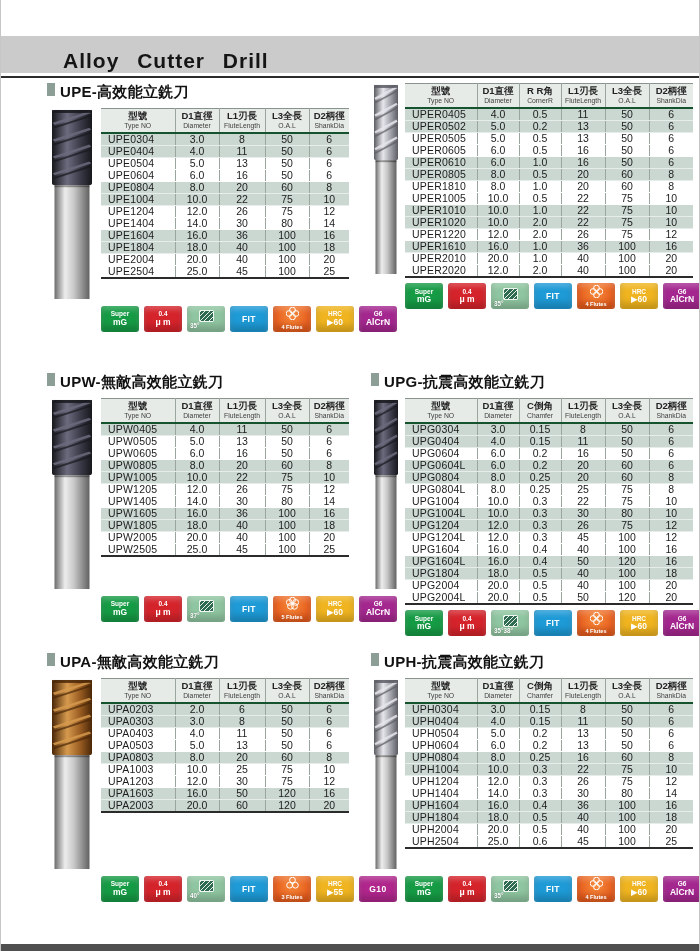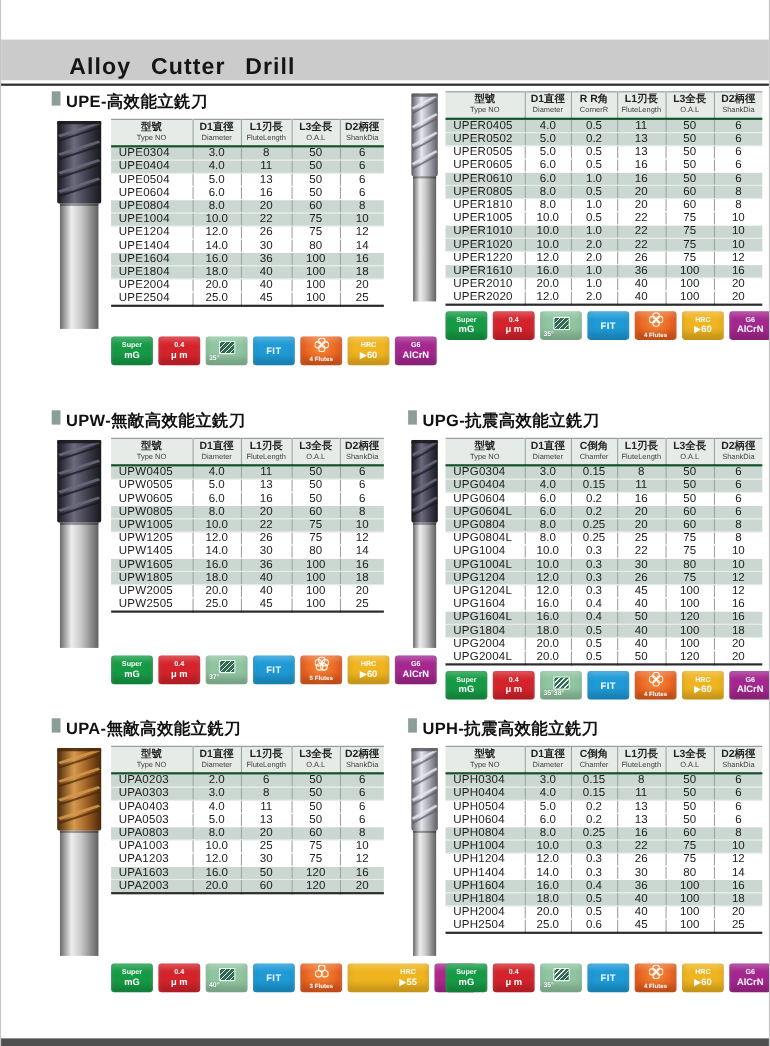--- a/index.html
+++ b/index.html
@@ -1056,21 +1056,21 @@
           </span>
           <span class="badge" style="background: radial-gradient(circle at 50% 35%, rgb(245, 138, 58) 0%, rgb(230, 92, 29) 70%);">
             <span><svg width="13" height="13" viewBox="0 0 13 13">
                 <circle cx="6.5" cy="3.1" r="2.9" fill="none" stroke="#fff" stroke-width="1"></circle>
                 <circle cx="9.4" cy="8.2" r="2.9" fill="none" stroke="#fff" stroke-width="1"></circle>
                 <circle cx="3.6" cy="8.2" r="2.9" fill="none" stroke="#fff" stroke-width="1"></circle>
                 <circle cx="6.5" cy="6.5" r="1" fill="#fff"></circle>
               </svg></span>
             <span class="flute-label">3 Flutes</span>
           </span>
-          <span class="badge" style="background: rgb(239, 180, 31); padding-left: 36px;">
+          <span class="badge" style="background: rgb(239, 180, 31);">
             <span class="b-top">HRC</span>
             <span class="b-main">▶55</span>
           </span>
           <span class="badge" style="background: rgb(176, 38, 140);">
             <span class="b-single">G10</span>
           </span>
         </div>
     </section>
 
     <section class="side-r">

